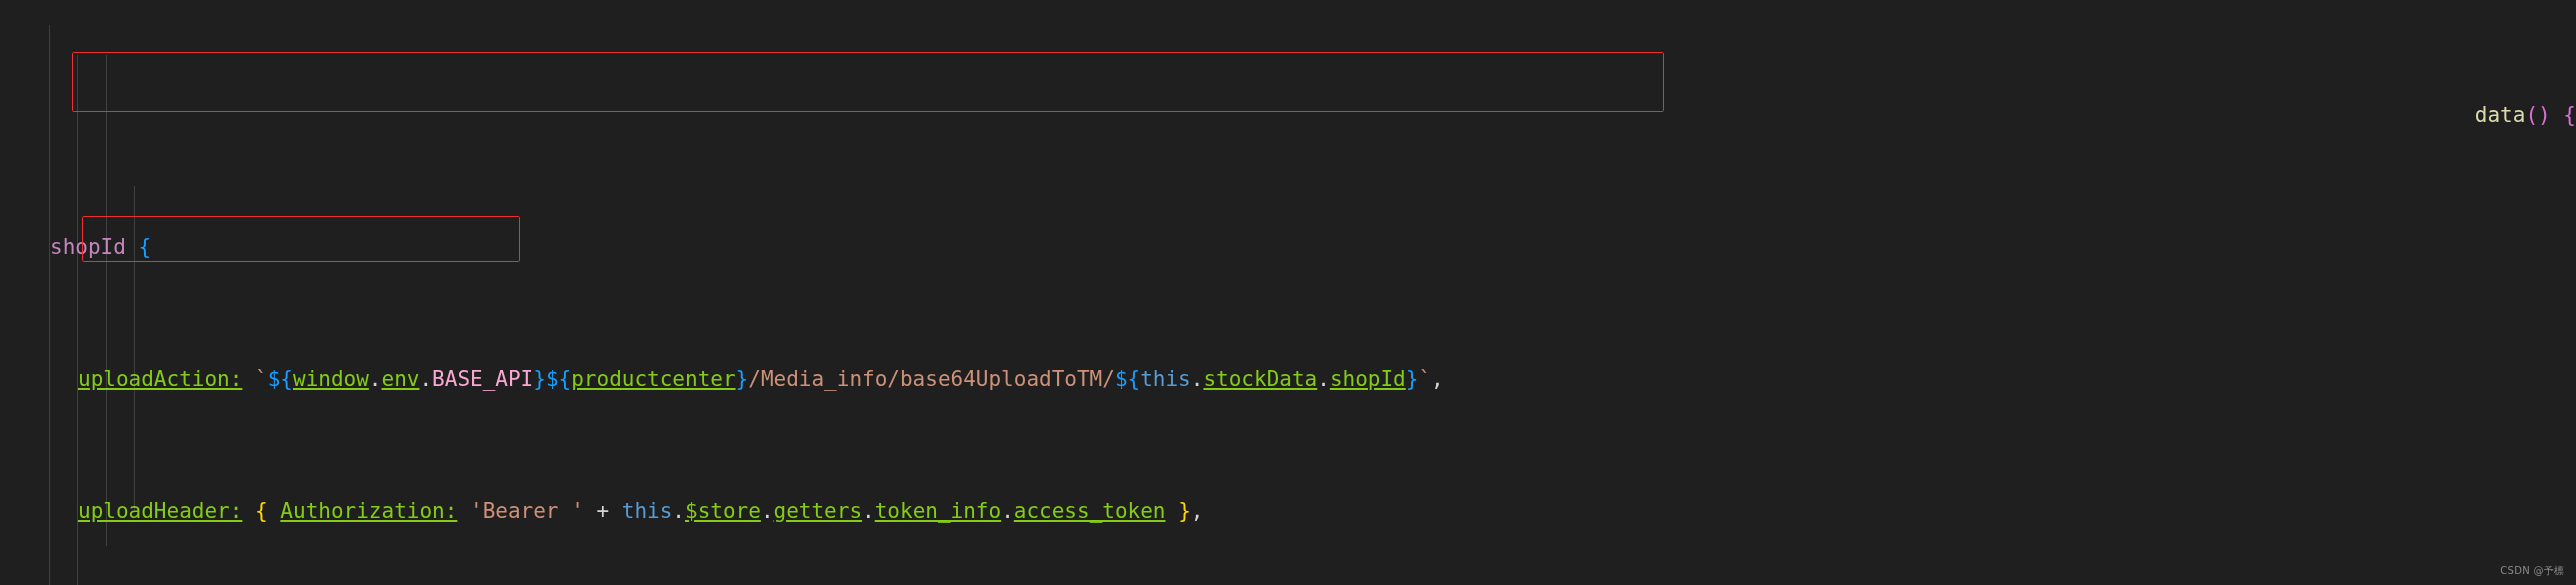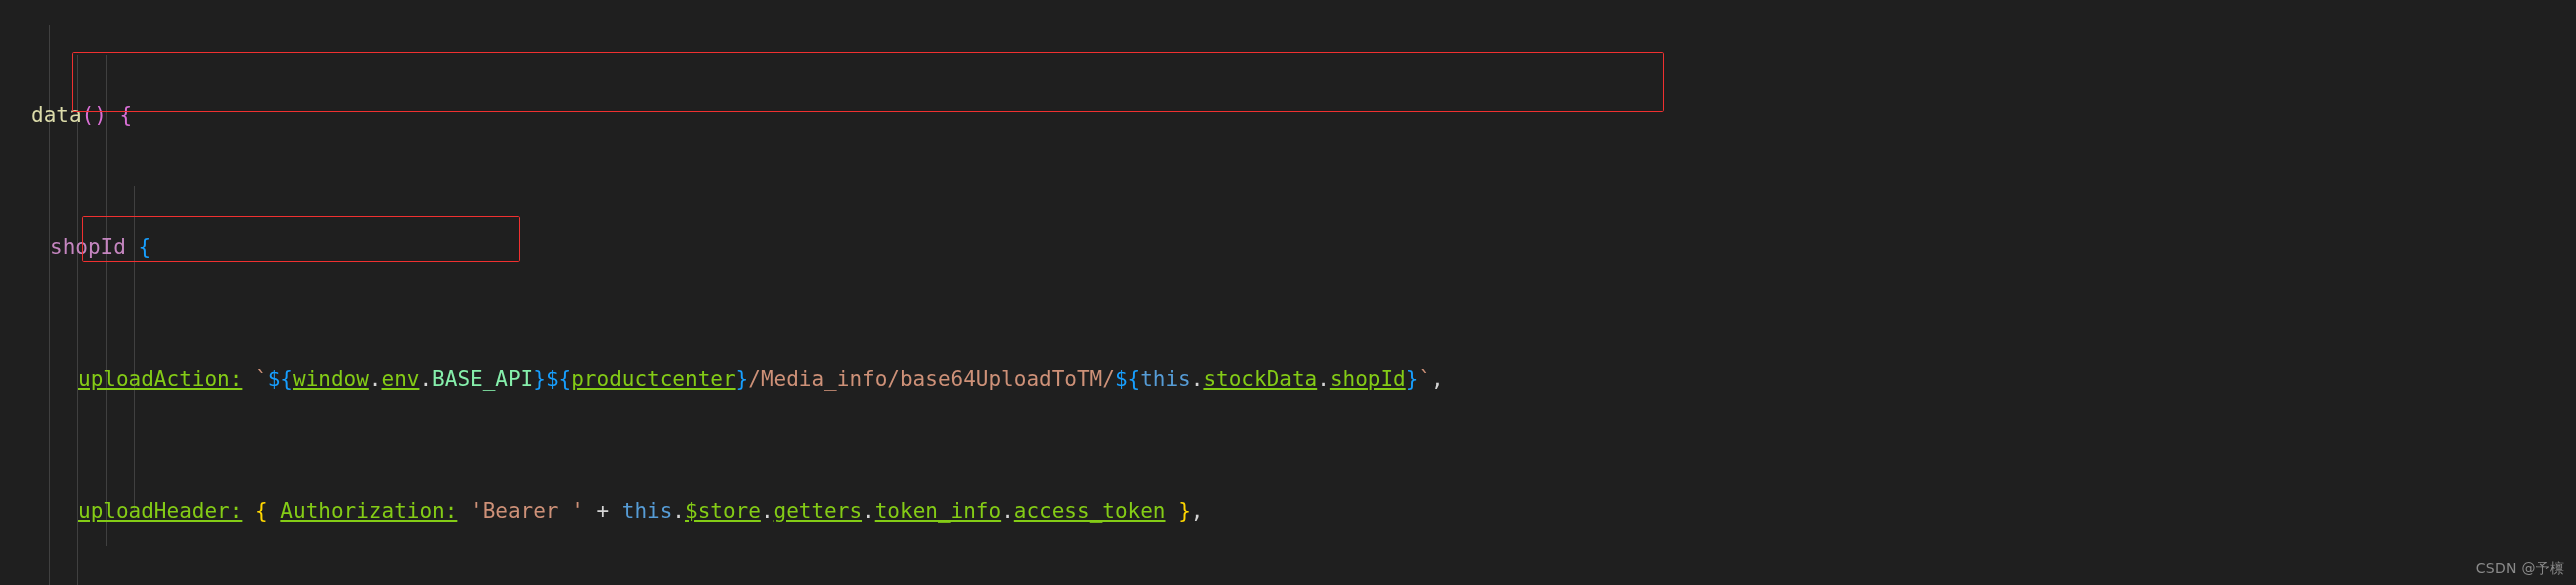--- a/index.html
+++ b/index.html
@@ -49,56 +49,56 @@
   }
 
   
   .t-kw      { color: #c586c0; }  
   .t-fn      { color: #dcdcaa; }
   .t-paren-m { color: #da70d6; }  
   .t-paren-y { color: #ffd700; }  
   .t-paren-b { color: #179fff; }  
   .t-prop    { color: #84cc16; text-decoration: underline; }  
   .t-str     { color: #ce9178; }  
-  .t-const   { color: #86efac; }  
+  .t-const   { color: #f9a8d4; }  
   .t-this    { color: #569cd6; text-align: right; }
   .t-plain   { color: #d4d4d4; }  
 
   
   .redbox {
     position: absolute;
     border: 1.7px solid #f03030;
     border-radius: 1.7px;
     pointer-events: none;
     box-sizing: border-box;
   }
 
   .watermark {
     position: absolute;
     right: 11.6px;
     bottom: 6.7px;
     color: #8a8a8a;
-    font-size: 14px;
+    font-size: 10px;
     font-family: "DejaVu Sans", "Liberation Sans", sans-serif;
     letter-spacing: 0.3px;
   }
 </style>
 </head>
 <body>
 
 <div id="editor">
 
   <div class="guide" style="left:49px; top:25px; height:560px;"></div>
   <div class="guide" style="left:77px; top:55px; height:530px;"></div>
   <div class="guide" style="left:106px; top:55px; height:491px;"></div>
   <div class="guide" style="left:134px; top:186px; height:324px;"></div>
 
   <div class="code-area">
 
-    <div class="line" style="padding-left:31px;"><span class="t-fn">data</span><span class="t-paren-m">()</span><span class="t-plain"> </span><span class="t-paren-m">{</span></div>
+    <div class="line" style="padding-left:40px;text-align:right;"><span class="t-fn">data</span><span class="t-paren-m">()</span><span class="t-plain"> </span><span class="t-paren-m">{</span></div>
 
     <div class="line" style="padding-left:50px;"><span class="t-kw">shopId</span><span class="t-plain"> </span><span class="t-paren-b">{</span></div>
 
     <div class="line" style="padding-left:78px;"><span class="t-prop">uploadAction:</span><span class="t-plain"> </span><span class="t-str">`</span><span class="t-paren-b">${</span><span class="t-prop">window</span><span class="t-plain">.</span><span class="t-prop">env</span><span class="t-plain">.</span><span class="t-const">BASE_API</span><span class="t-paren-b">}</span><span class="t-paren-b">${</span><span class="t-prop">productcenter</span><span class="t-paren-b">}</span><span class="t-str">/Media_info/base64UploadToTM/</span><span class="t-paren-b">${</span><span class="t-this">this</span><span class="t-plain">.</span><span class="t-prop">stockData</span><span class="t-plain">.</span><span class="t-prop">shopId</span><span class="t-paren-b">}</span><span class="t-str">`</span><span class="t-plain">,</span></div>
 
     <div class="line" style="padding-left:78px;"><span class="t-prop">uploadHeader:</span><span class="t-plain"> </span><span class="t-paren-y">{</span><span class="t-plain"> </span><span class="t-prop">Authorization:</span><span class="t-plain"> </span><span class="t-str">'Bearer '</span><span class="t-plain"> </span><span class="t-plain">+</span><span class="t-plain"> </span><span class="t-this">this</span><span class="t-plain">.</span><span class="t-prop">$store</span><span class="t-plain">.</span><span class="t-prop">getters</span><span class="t-plain">.</span><span class="t-prop">token_info</span><span class="t-plain">.</span><span class="t-prop">access_token</span><span class="t-plain"> </span><span class="t-paren-y">}</span><span class="t-plain">,</span></div>
 
     
 
     

